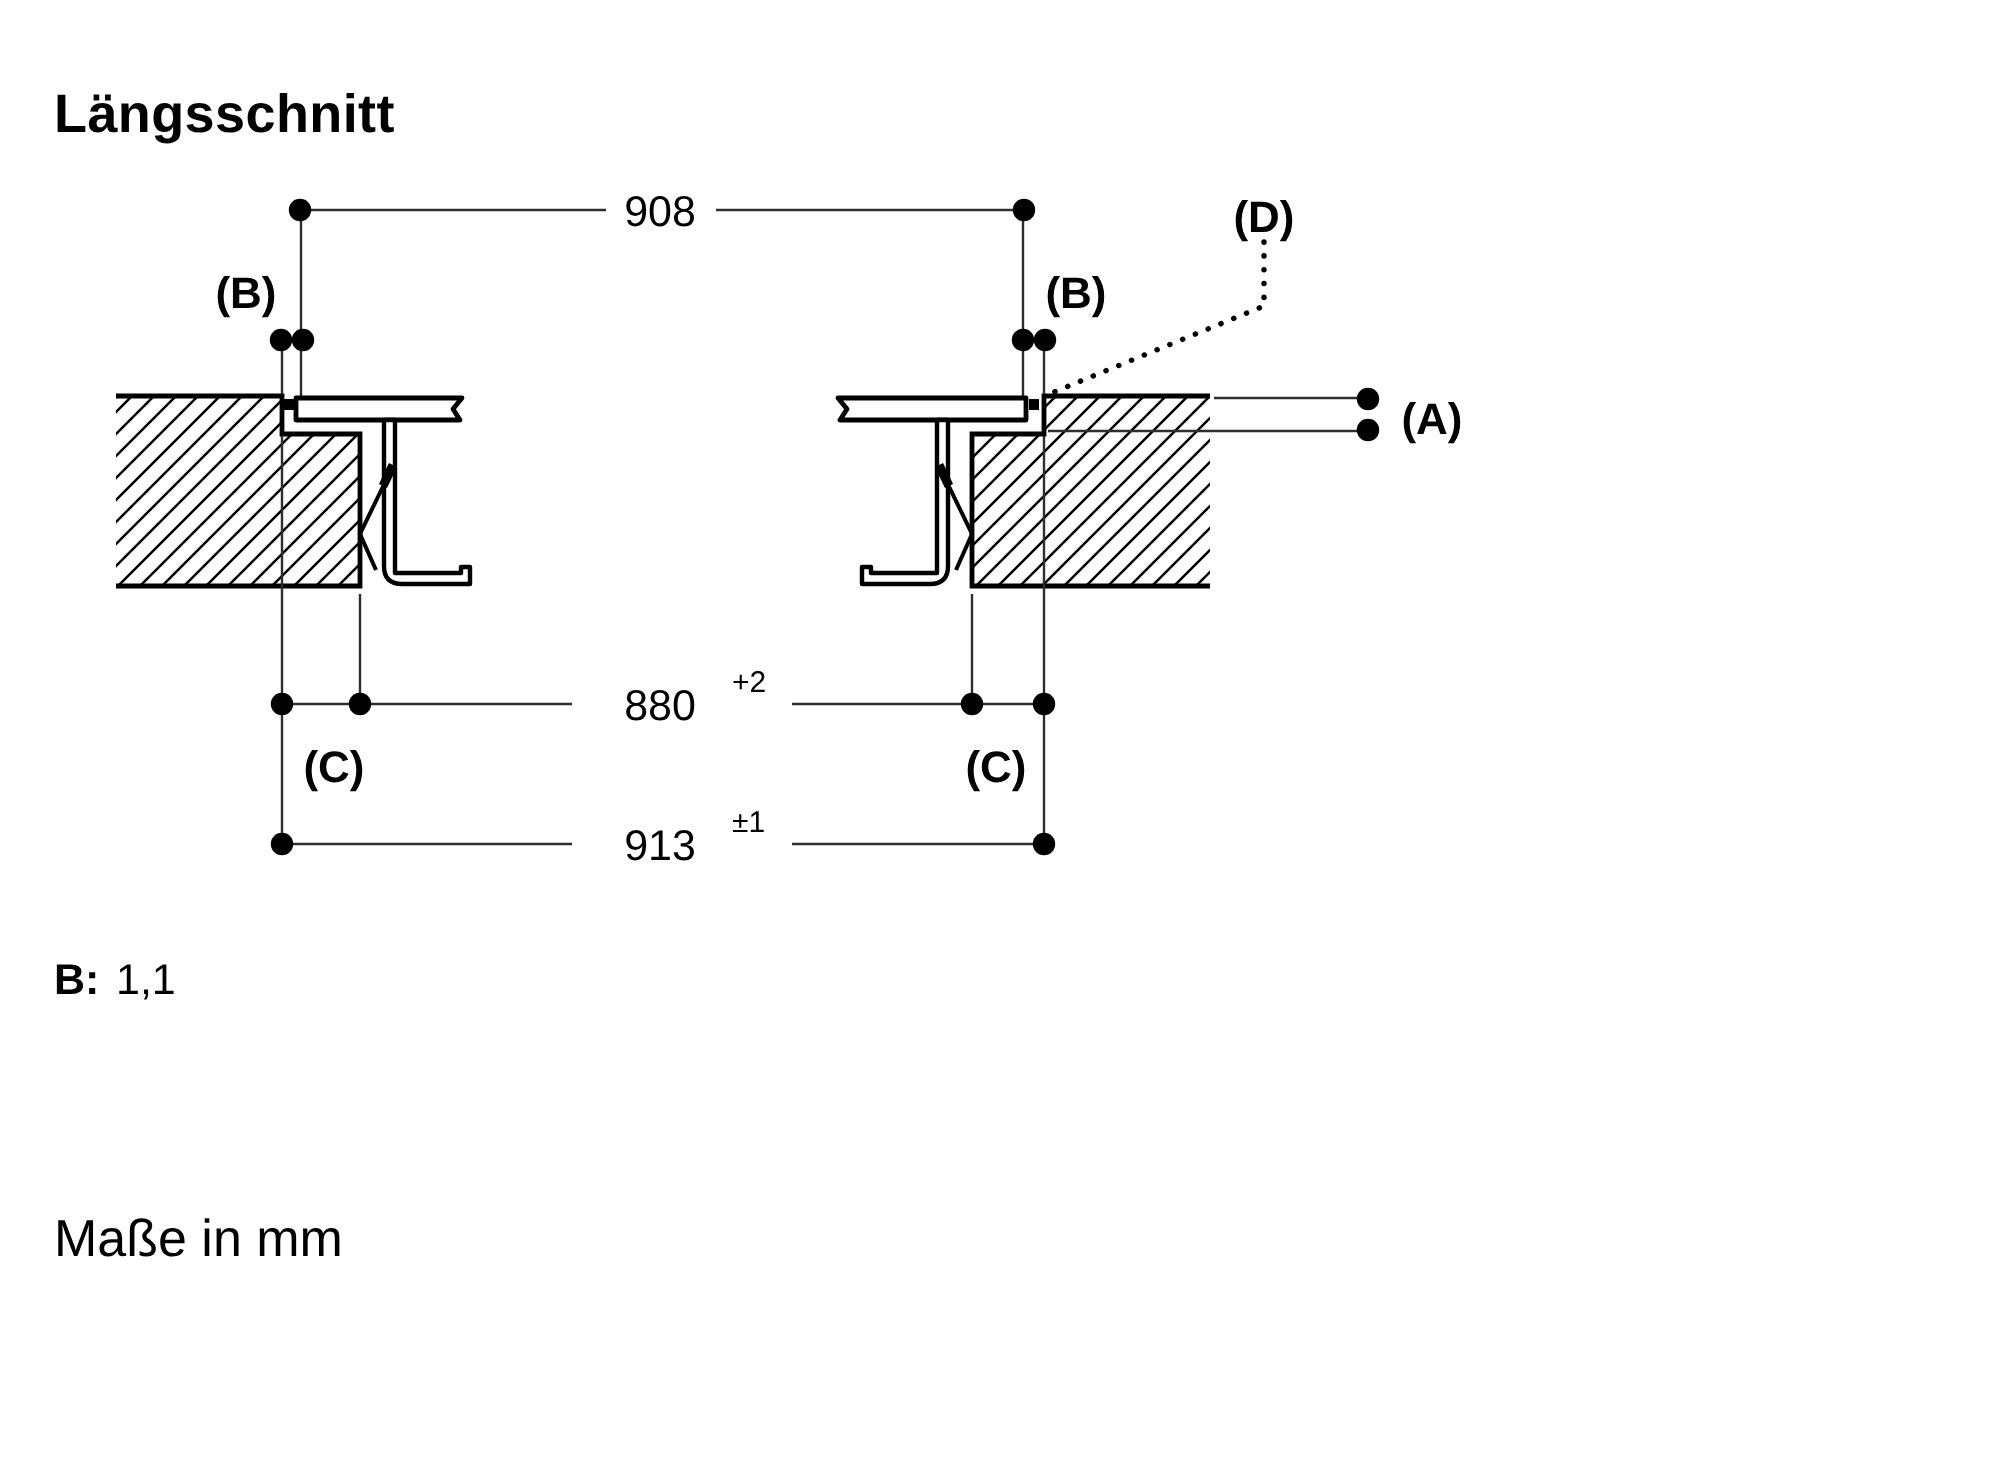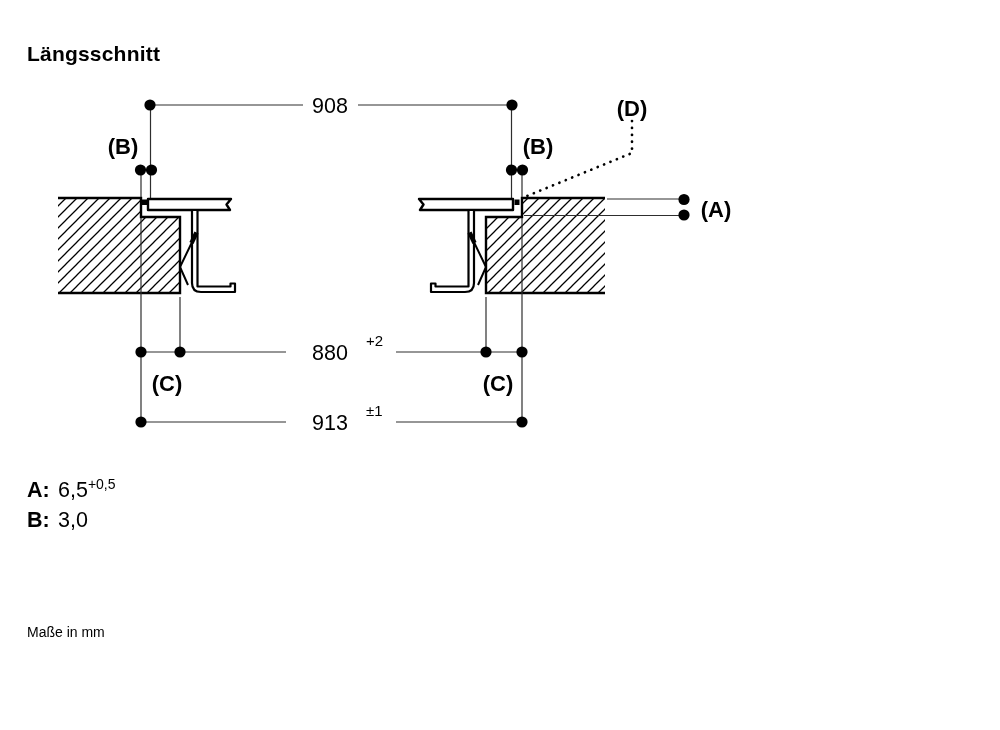--- a/index.html
+++ b/index.html
@@ -10,43 +10,43 @@
     background: #ffffff;
     font-family: "Liberation Sans", sans-serif;
     color: #000;
     overflow: hidden;
   }
   #drawing { position: absolute; left: 0; top: 0; }
   .page-title {
     position: absolute;
     left: 27px;
     top: 42px;
-    font-size: 21px;
+    font-size: 27px;
     font-weight: bold;
     letter-spacing: 0.2px;
   }
   .legend {
     position: absolute;
     left: 27px;
     top: 476px;
     font-size: 21.5px;
     line-height: 29.5px;
   }
   .legend-row { white-space: nowrap; }
   .legend-key {
     display: inline-block;
     width: 31px;
     font-weight: bold;
   }
   .legend sup { font-size: 14px; line-height: 0; }
   .units-note {
     position: absolute;
     left: 27px;
-    top: 624px;
-    font-size: 14px;
+    top: 604px;
+    font-size: 26px;
   }
   
   text { fill: #000; font-family: "Liberation Sans", sans-serif; }
   .dim-text { font-size: 21.5px; }
   .dim-sup { font-size: 15px; }
   .callout { font-size: 22px; font-weight: bold; }
 </style>
 </head>
 <body>
 
@@ -138,19 +138,18 @@
 
     <text class="callout" x="123" y="154" text-anchor="middle">(B)</text>
     <text class="callout" x="538" y="154" text-anchor="middle">(B)</text>
     <text class="callout" x="632" y="116" text-anchor="middle">(D)</text>
     <text class="callout" x="716" y="217" text-anchor="middle">(A)</text>
     <text class="callout" x="167" y="391" text-anchor="middle">(C)</text>
     <text class="callout" x="498" y="391" text-anchor="middle">(C)</text>
   </svg>
 
   <div class="legend">
-    <div class="legend-row"><span class="legend-key">A:</span><span>6,5</span><sup>+0,5</sup></div>
-    <div class="legend-row"><span class="legend-key">B:</span><span>3,0</span><sup></sup></div>
+    <div class="legend-row"><span class="legend-key">B:</span><span>1,1</span><sup></sup></div>
   </div>
 
   <div class="units-note">Maße in mm</div>
 
 </div>
 
 </body></html>

